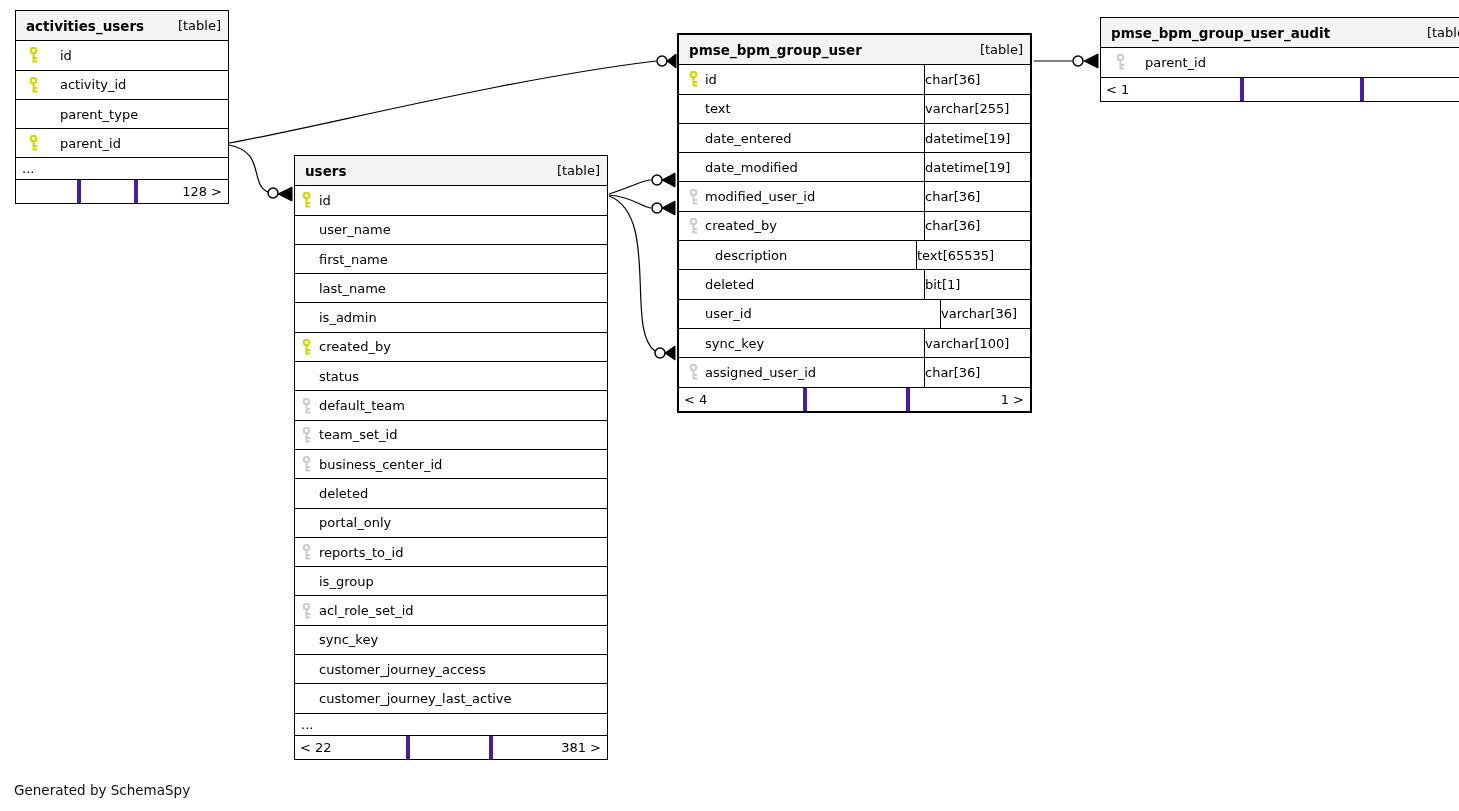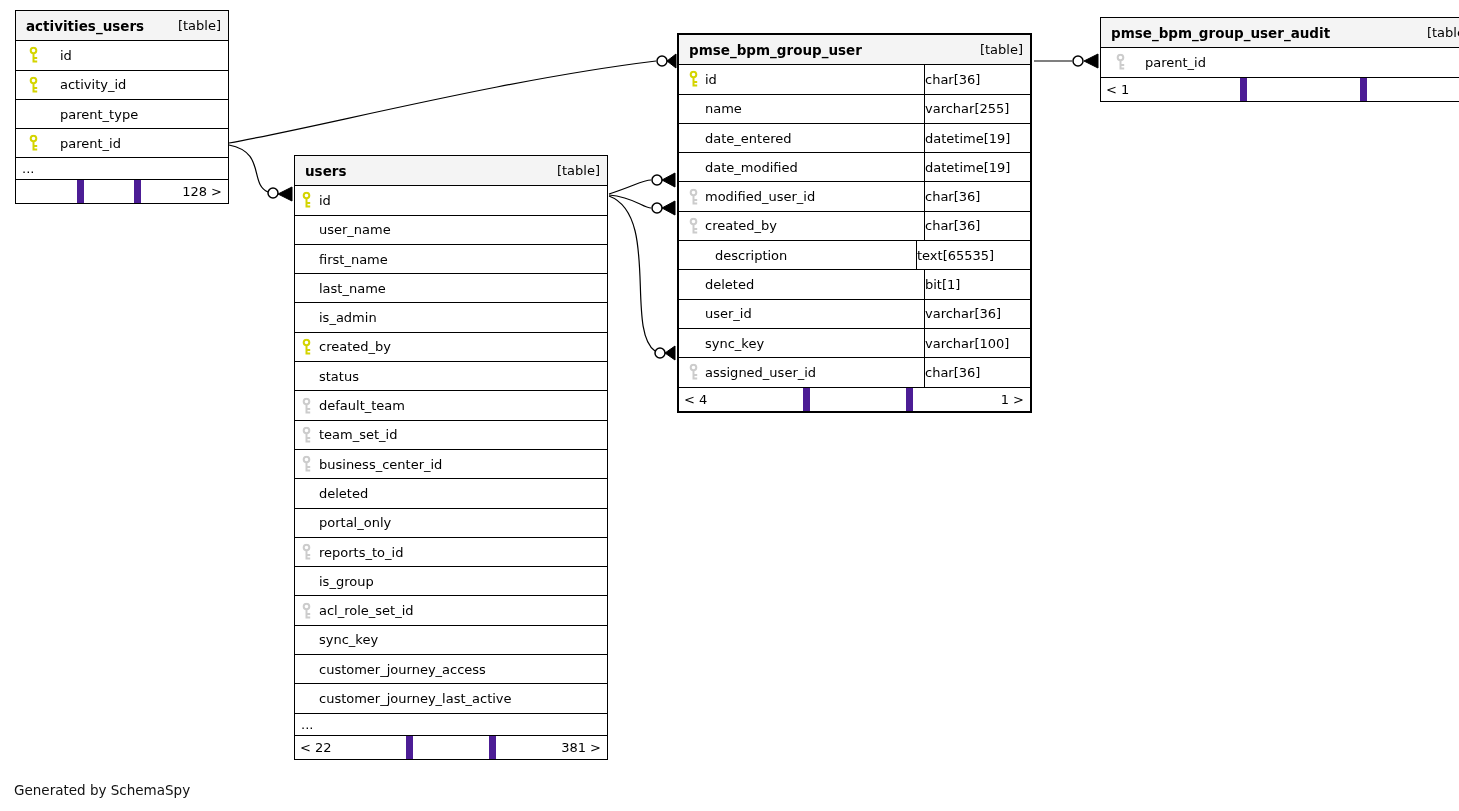--- a/index.html
+++ b/index.html
@@ -19,21 +19,21 @@
   .row .key { position:absolute; top:50%; transform:translateY(-50%); line-height:0; }
   .row .nm  { white-space:nowrap; }
   .row .tp  { margin-left:auto; height:100%; border-left:1px solid #000; display:flex;
               align-items:center; box-sizing:border-box; white-space:nowrap; }
 
   .ell { height:22px; border-top:1px solid #000; display:flex; align-items:center;
          padding-left:6px; font-size:13px; box-sizing:border-box; }
 
   .ftr { height:24px; border-top:1px solid #000; display:flex; font-size:13px; box-sizing:border-box; }
   .ftr .fc { display:flex; align-items:center; box-sizing:border-box; overflow:hidden; }
-  .ftr .fc + .fc { border-left:7px solid #4c1d95; }
+  .ftr .fc + .fc { border-left:4px solid #4c1d95; }
   .ftr .fc.l { padding-left:5px; justify-content:flex-start; }
   .ftr .fc.r { padding-right:6px; justify-content:flex-end; }
 
   #edges { position:absolute; left:0; top:0; pointer-events:none; }
   #edges path    { fill:none; stroke:#000; stroke-width:1.2; }
   #edges circle  { fill:#fff; stroke:#000; stroke-width:1.5; }
   #edges polygon { fill:#000; stroke:#000; }
 
   #gen { position:absolute; left:14px; top:782px; font-size:13.5px; color:#111; }
 </style>
@@ -199,21 +199,21 @@
       </div>
       <div class="row">
         <span class="key" style="left: 9px;"><svg width="13" height="17" viewBox="0 0 13 17">
             <circle cx="5.5" cy="4" r="2.8" fill="none" stroke="#d4d400" stroke-width="2"></circle>
             <path d="M5.5 6.8 L5.5 16 M5.5 11.5 L9.2 11.5 M5.5 15 L9.2 15" stroke="#d4d400" stroke-width="2" fill="none"></path>
           </svg></span>
         <span class="nm" style="margin-left: 26px;">id</span>
         <span class="tp" style="width: 106px;">char[36]</span>
       </div>
       <div class="row">
-        <span class="nm" style="margin-left: 26px;">name</span>
+        <span class="nm" style="margin-left: 26px;">text</span>
         <span class="tp" style="width: 106px;">varchar[255]</span>
       </div>
       <div class="row">
         <span class="nm" style="margin-left: 26px;">date_entered</span>
         <span class="tp" style="width: 106px;">datetime[19]</span>
       </div>
       <div class="row">
         <span class="nm" style="margin-left: 26px;">date_modified</span>
         <span class="tp" style="width: 106px;">datetime[19]</span>
       </div>
@@ -236,21 +236,21 @@
       <div class="row">
         <span class="nm" style="margin-left: 36px;">description</span>
         <span class="tp" style="width: 114px;">text[65535]</span>
       </div>
       <div class="row">
         <span class="nm" style="margin-left: 26px;">deleted</span>
         <span class="tp" style="width: 106px;">bit[1]</span>
       </div>
       <div class="row">
         <span class="nm" style="margin-left: 26px;">user_id</span>
-        <span class="tp" style="width: 106px;">varchar[36]</span>
+        <span class="tp" style="width: 90px;">varchar[36]</span>
       </div>
       <div class="row">
         <span class="nm" style="margin-left: 26px;">sync_key</span>
         <span class="tp" style="width: 106px;">varchar[100]</span>
       </div>
       <div class="row">
         <span class="key" style="left: 9px;"><svg width="13" height="17" viewBox="0 0 13 17">
             <circle cx="5.5" cy="4" r="2.8" fill="none" stroke="#cccccc" stroke-width="2"></circle>
             <path d="M5.5 6.8 L5.5 16 M5.5 11.5 L9.2 11.5 M5.5 15 L9.2 15" stroke="#cccccc" stroke-width="2" fill="none"></path>
           </svg></span>

